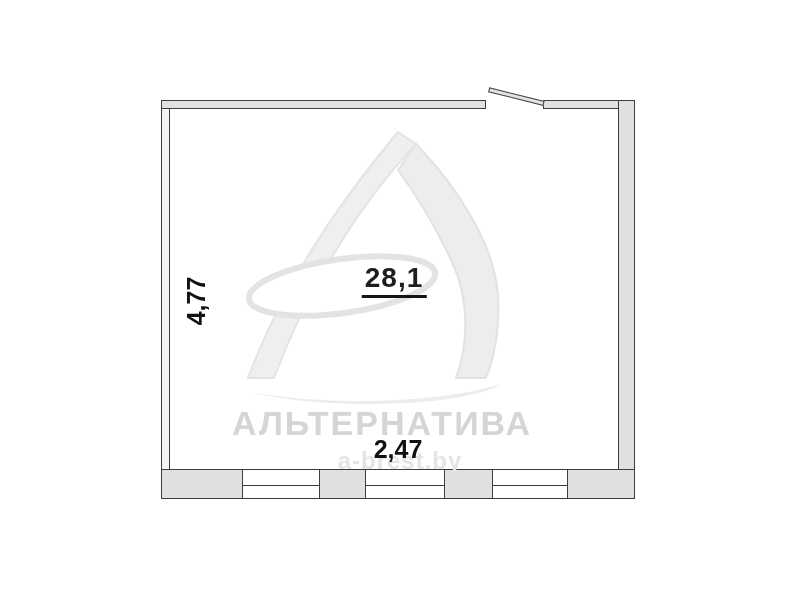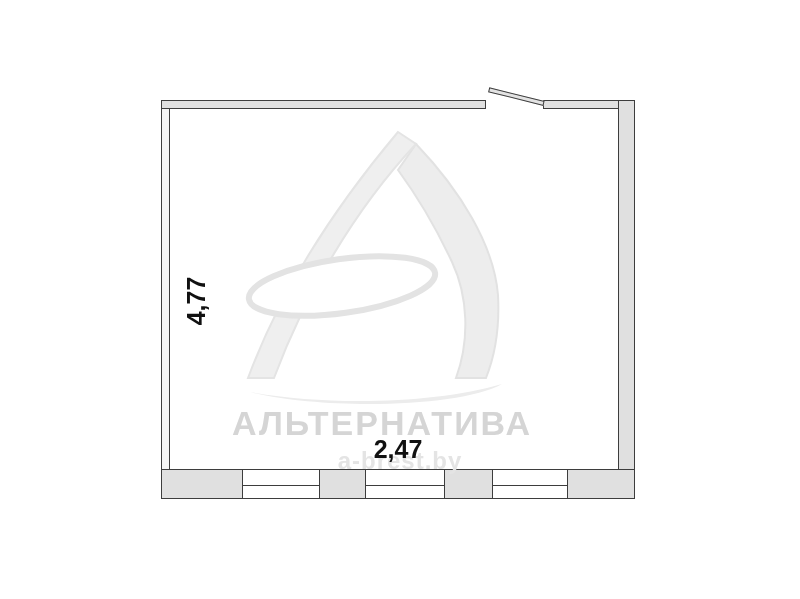--- a/index.html
+++ b/index.html
@@ -132,16 +132,17 @@
     <path d="M188,36 C126,102 77,187 46,270 L20,270 C57,170 117,87 170,24 Z" fill="#efefef" stroke="#e4e4e4" stroke-width="2"></path>
 
     <ellipse cx="114" cy="178" rx="94" ry="27" transform="rotate(-8 114 178)" fill="#ffffff" stroke="#e3e3e3" stroke-width="6"></ellipse>
 
     <path d="M22,284 C97,298 207,296 274,276 C232,300 92,302 22,284 Z" fill="#ececec"></path>
   </svg>
 
   <div class="abs wm-brand">АЛЬТЕРНАТИВА</div>
   <div class="abs wm-url">a-brest.by</div>
 
+  <div class="abs area-label">28,1</div>
   <div class="abs dim-width">2,47</div>
   <div class="abs dim-height">4,77</div>
 
 </div>
 
 </body></html>

